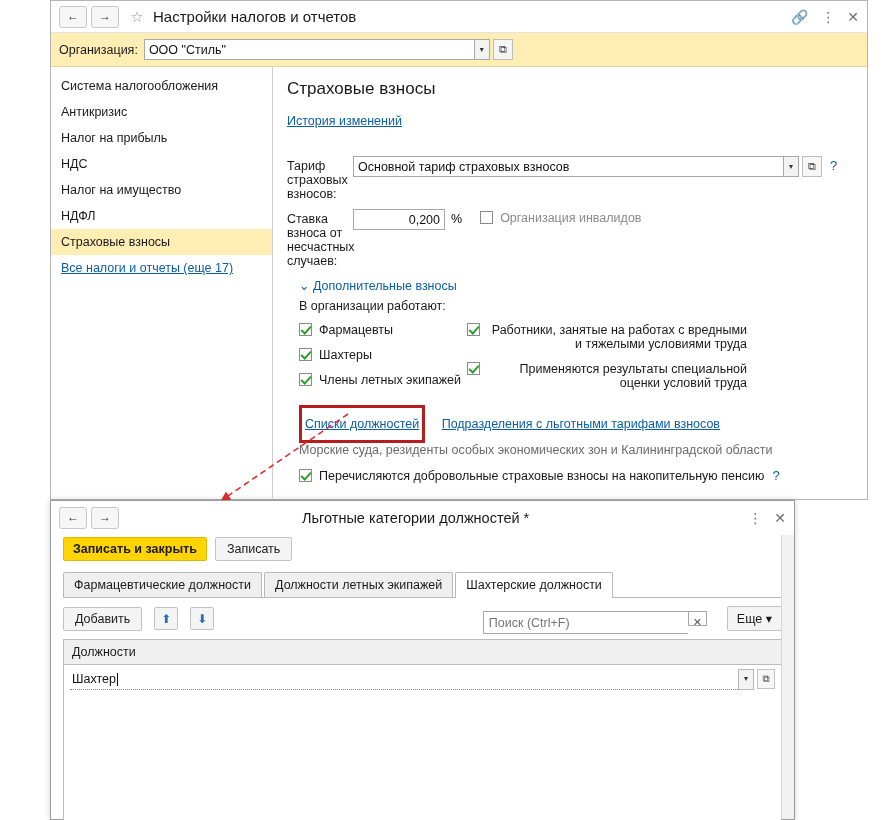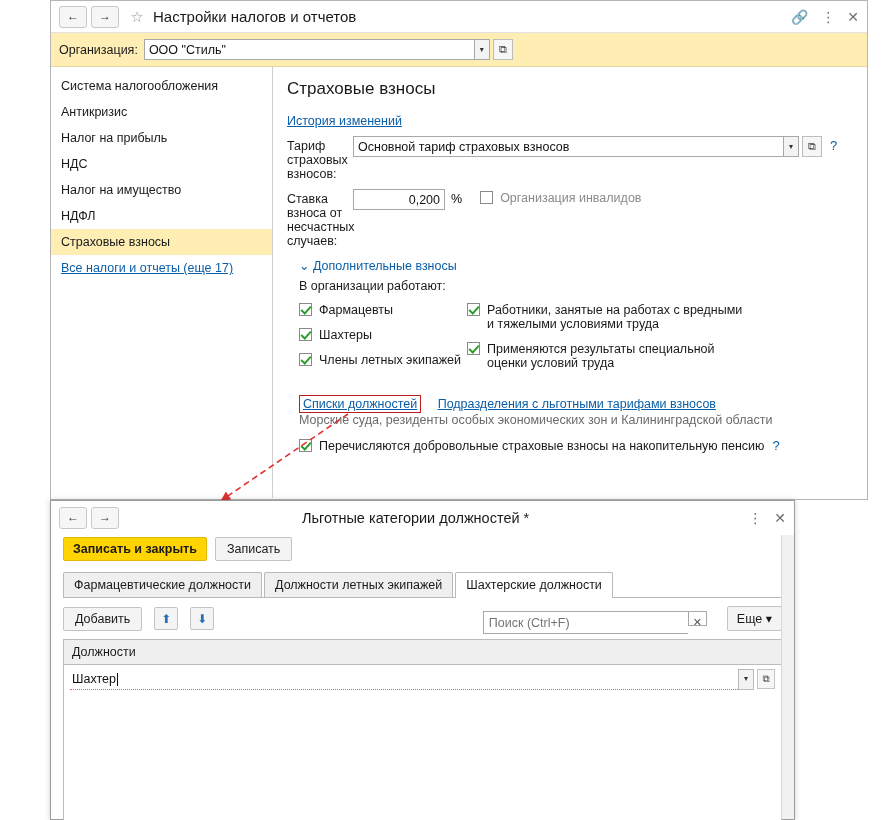--- a/index.html
+++ b/index.html
@@ -167,21 +167,21 @@
     font-size: 17px;
     font-weight: normal;
     color: #1a1a1a;
   }
   .hist-link {
     font-size: 12.5px;
     color: #0b5ea8;
     text-decoration: underline;
     cursor: pointer;
     display: inline-block;
-    margin-bottom: 8px;
+    margin-bottom: 28px;
   }
   .row {
     display: flex;
     align-items: flex-start;
     margin-bottom: 8px;
   }
   .row-label {
     width: 66px;
     font-size: 12.5px;
     color: #1a1a1a;
@@ -234,21 +234,21 @@
     transform: rotate(42deg);
   }
   .cb-row {
     font-size: 12.5px;
     color: #1a1a1a;
     margin-bottom: 11px;
     display: flex;
     align-items: flex-start;
     line-height: 14px;
   }
-  .cb-row .txt { padding-top: 0px; }
+  .cb-row .txt { padding-top: 0px; text-align: right; }
 
   .section-toggle {
     font-size: 12.5px;
     color: #0b5ea8;
     margin: 10px 0 6px 12px;
     cursor: pointer;
   }
   .sub-note {
     font-size: 12.5px;
     color: #1a1a1a;
@@ -259,22 +259,22 @@
     margin-left: 12px;
   }
   .col-left { width: 168px; }
   .col-right { flex: 1; }
 
   .lists-link {
     display: inline-block;
     font-size: 12.5px;
     color: #0b5ea8;
     text-decoration: underline;
-    border: 1px solid #b91c1c;
-    padding: 1px 3px;
+    border: 3px solid #b91c1c;
+    padding: 9px 3px;
     margin: 4px 0 0 12px;
     cursor: pointer;
   }
   .under-link {
     display: inline-block;
     font-size: 12.5px;
     color: #0b5ea8;
     text-decoration: underline;
     margin: 16px 0 2px 12px;
     cursor: pointer;

